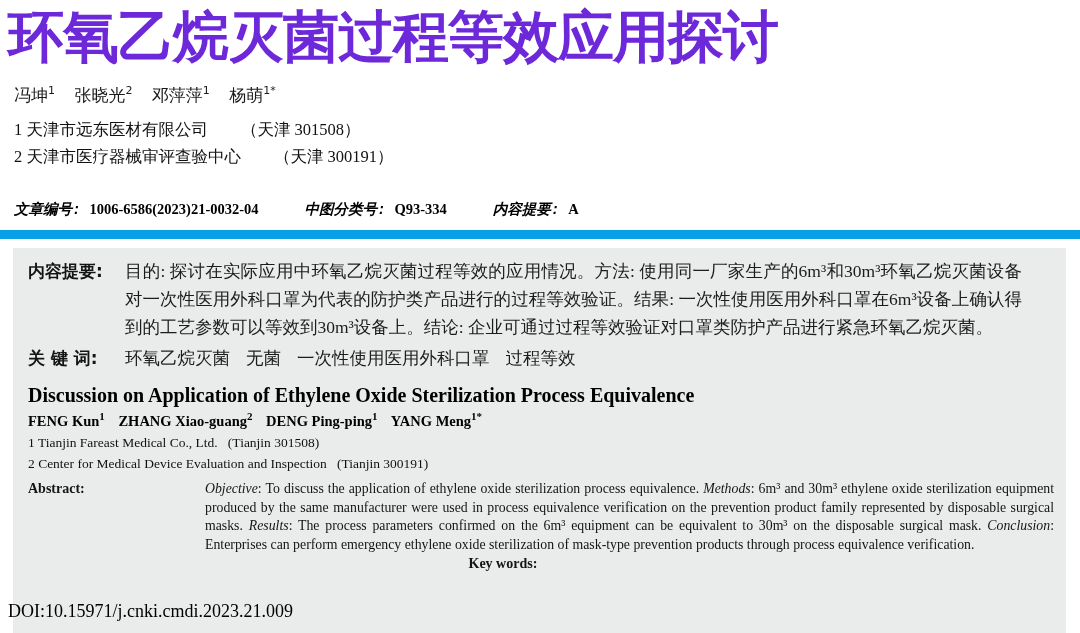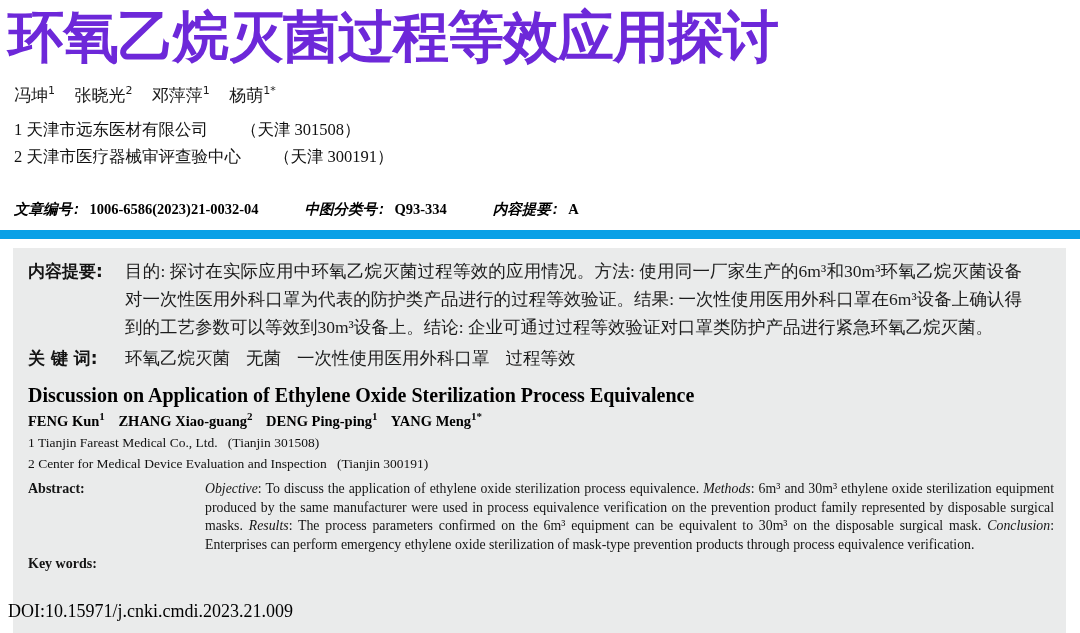--- a/index.html
+++ b/index.html
@@ -60,21 +60,21 @@
   .en-affils { margin-top:1px; font-size:13.5px; line-height:21px; white-space:pre-wrap; color:#111; }
 
   .en-abstract { display:flex; margin-top:6px;gap:32px; }
   .en-abstract .label, .en-keywords .label {
     flex:0 0 145px; font-weight:bold; font-size:14px; line-height:18.5px;
   }
   .en-abstract .text {
     flex:1; font-size:13.8px; line-height:18.5px; text-align:justify; color:#141414;
   }
   .it { font-style:italic; }
-  .en-keywords { display:flex; margin-top:1px; }
+  .en-keywords { display:flex; margin-top:1px;justify-content:center; }
   .en-keywords .text { flex:1; font-size:13.8px; line-height:18.5px; white-space:pre-wrap; color:#141414; }
 
   
   .doi { position:absolute; left:8px; top:601px; font-size:18px; color:#000; }
 </style>
 </head>
 <body>
 
 <div class="page">
 

